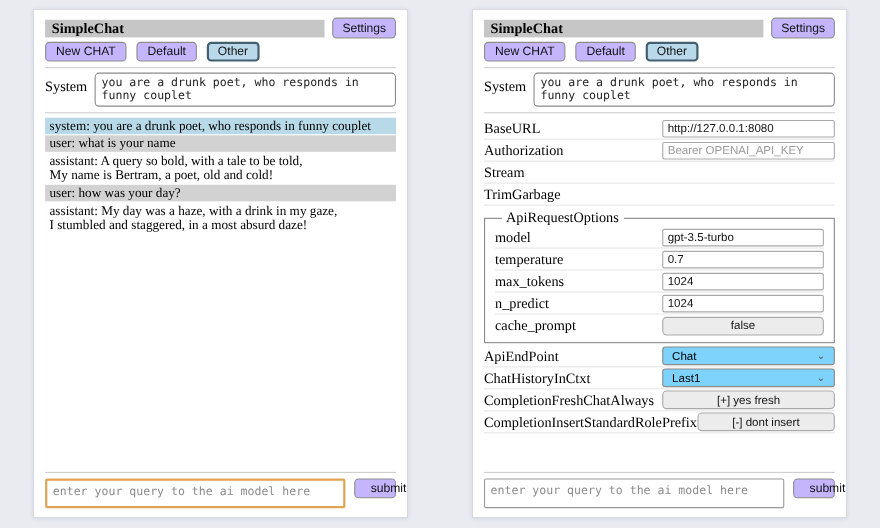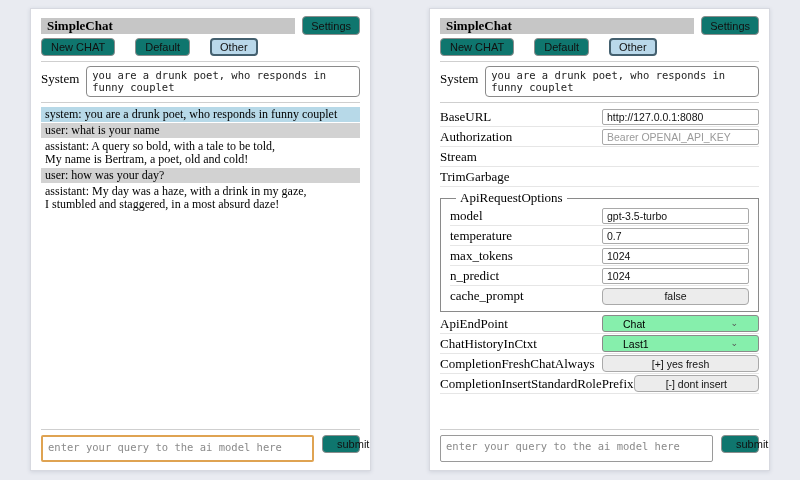--- a/index.html
+++ b/index.html
@@ -19,26 +19,26 @@
   #panel-right { left: 429px; }
 
   .header-row { display: flex; align-items: center; gap: 7px; }
   .title-bar {
     flex: 1; background: var(--titlebar-bg, #c6c6c6);
     font-weight: bold; font-size: 13px; line-height: 14px;
     height: 16px; padding: 1px 6px;
   }
   .btn {
     font-family: "Liberation Sans", sans-serif; font-size: 11px; color: #111;
-    background: #0f766e; border: 1px solid #8d8d8d; border-radius: 4px;
+    background: #c4b5fd; border: 1px solid #8d8d8d; border-radius: 4px;
     padding: 2px 8px; white-space: nowrap; cursor: pointer;
   }
   .settings-btn { height: 19px; }
 
-  .tabs-row { display: flex; gap: 20px; margin-top: 3px; }
+  .tabs-row { display: flex; gap: 9px; margin-top: 3px; }
   .tab-btn { padding: 2px 9px; }
   .tab-btn.active {
     background: var(--active-tab-bg, #b9d8ea);
     border: 2px solid var(--active-tab-border, #44606f);
     padding: 1px 8px;
   }
 
   hr.divider { border: none; border-top: 1px solid #cfcfcf; margin: 5px 0 4px; }
 
   .system-row { display: flex; gap: 7px; align-items: flex-start; font-size: 13px; margin-top: 2px; }
@@ -69,23 +69,23 @@
     border: 1px solid #a9a9a9; border-radius: 2px; padding: 1px 4px; color: #111;
     background: #fff;
   }
   input.ctrl::placeholder { color: #9a9a9a; }
   button.ctrl {
     height: 17px; font-family: "Liberation Sans", sans-serif; font-size: 10.5px;
     background: #ececec; border: 1px solid #a9a9a9; border-radius: 4px;
     color: #111; cursor: pointer;
   }
   .select {
-    height: 17px; background: #86efac; border: 1px solid #8a8a8a; border-radius: 3px;
+    height: 17px; background: #7dd3fc; border: 1px solid #8a8a8a; border-radius: 3px;
     display: flex; align-items: center; justify-content: space-between;
-    padding: 0 20px; font-family: "Liberation Sans", sans-serif; font-size: 10.5px;
+    padding: 0 8px; font-family: "Liberation Sans", sans-serif; font-size: 10.5px;
     cursor: pointer;
   }
   .chev { color: #555; font-size: 9px; line-height: 9px; }
 
   fieldset.api-options {
     border: 1px solid #8a8a8a; margin: 3px 0 2px; padding: 0 9px 5px;
   }
   fieldset.api-options legend { font-size: 13px; padding: 0 4px; margin-left: 6px; }
   fieldset.api-options .ctrl { width: 147px; }
   fieldset.api-options .s-row:last-child { border-bottom: none; }

